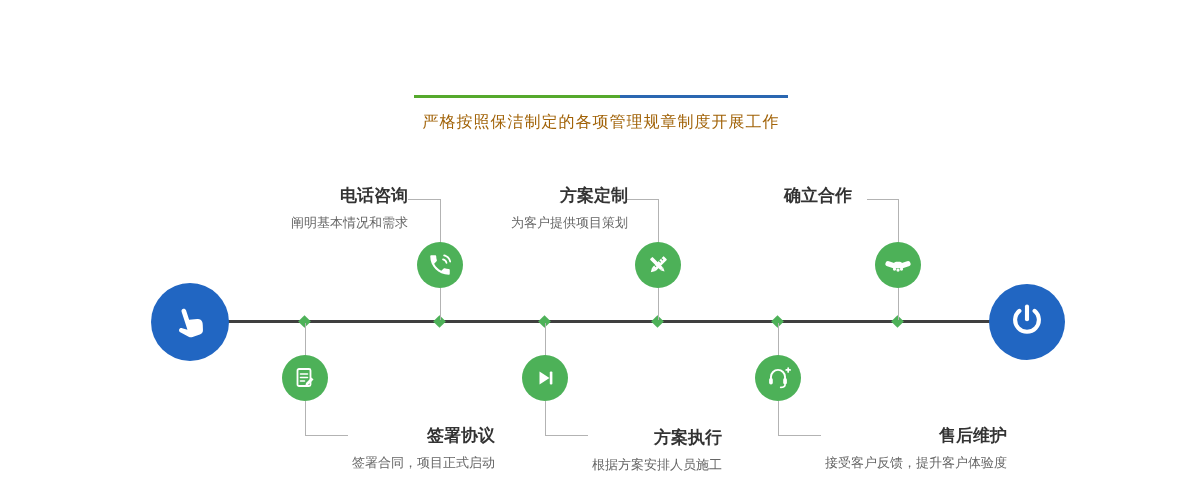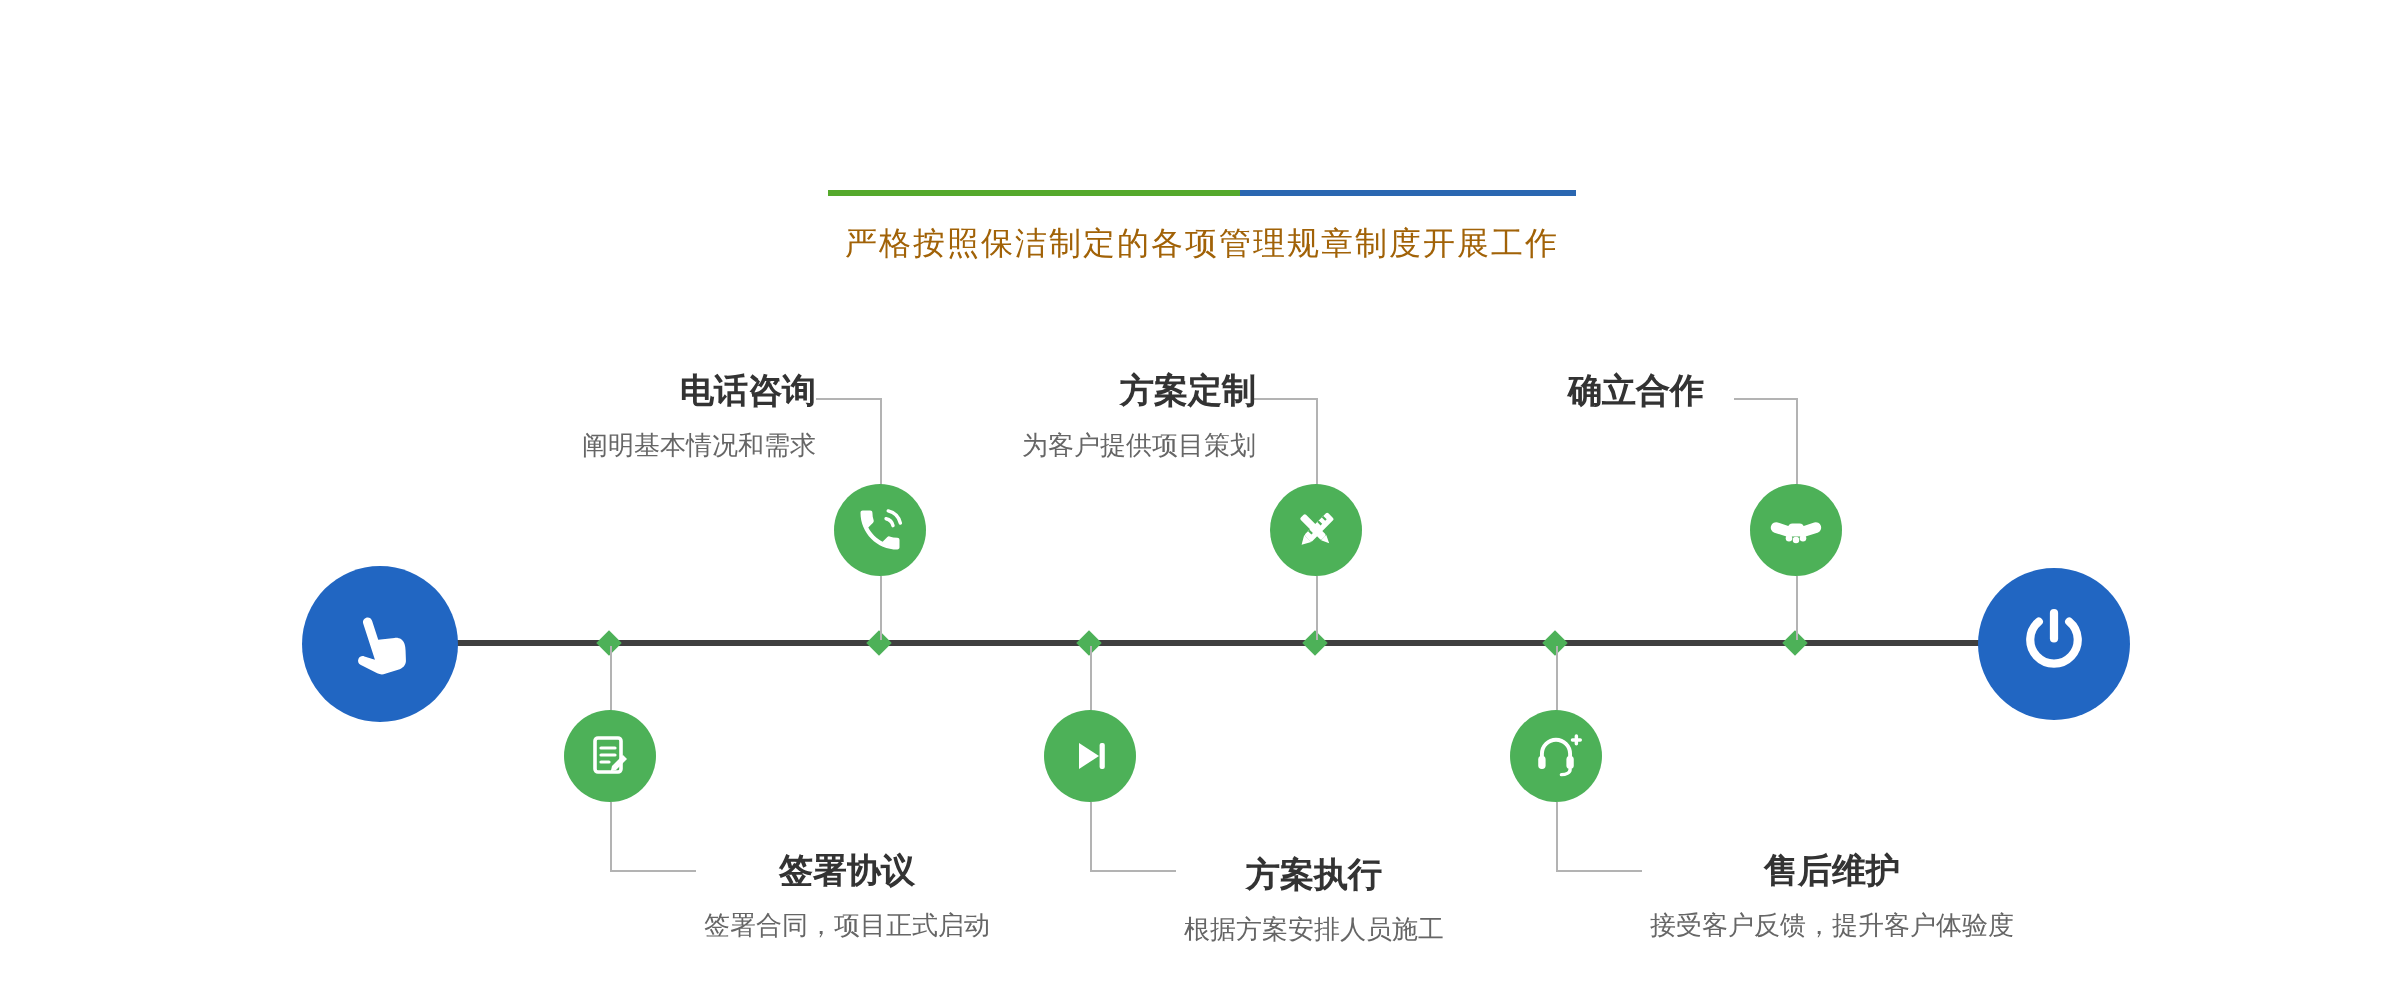--- a/index.html
+++ b/index.html
@@ -23,21 +23,21 @@
   .node.start{left:151px;top:283px;width:78px;height:78px;}
   .node.end{left:989px;top:284px;width:76px;height:76px;}
   .gcircle{
     position:absolute;width:46px;height:46px;border-radius:50%;background:#4db158;
     display:flex;align-items:center;justify-content:center;
   }
   .diamond{position:absolute;width:9px;height:9px;background:#4db158;transform:rotate(45deg);top:317px;}
   .vline{position:absolute;width:1px;background:#b3b3b3;}
   .hline{position:absolute;height:1px;background:#b3b3b3;}
   .step-top{position:absolute;width:160px;text-align:right;}
-  .step-bottom{position:absolute;text-align:center;font-family:Liberation Mono, monospace;}
+  .step-bottom{position:absolute;text-align:right;font-family:Liberation Mono, monospace;}
   .step-title{font-size:17px;font-weight:bold;color:#333;}
   .step-desc{font-size:13px;color:#666;margin-top:7px;white-space:nowrap;}
   .hand-tilt{transform:rotate(-18deg);display:flex;}
 </style>
 </head>
 <body>
 
 <div class="canvas">
 
   <div class="divider">

